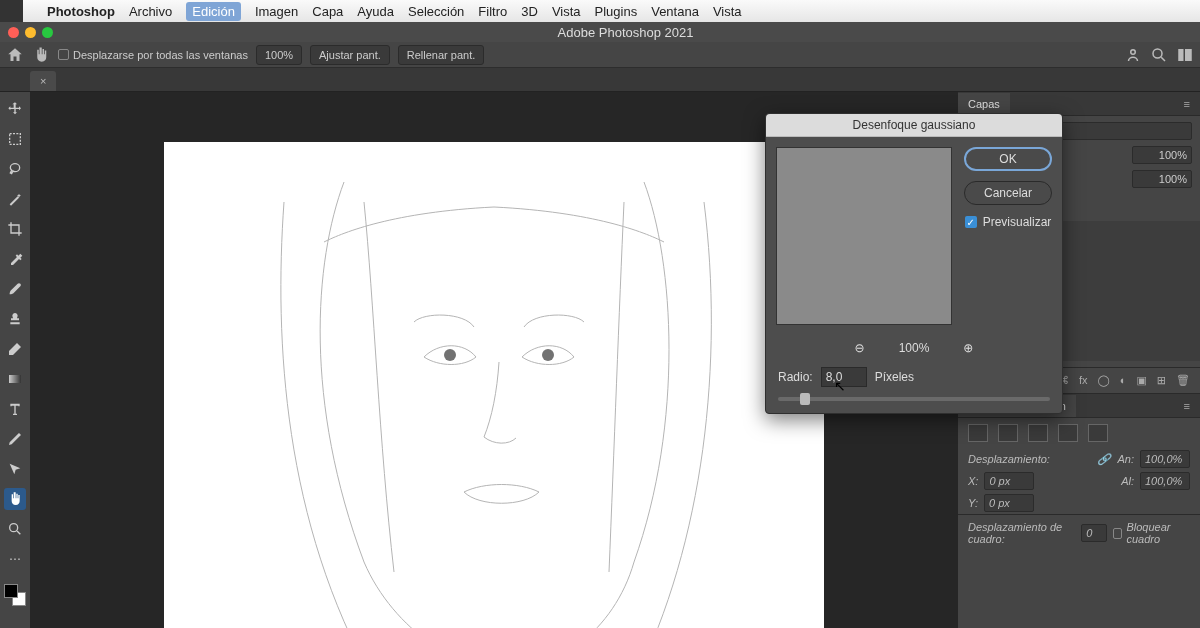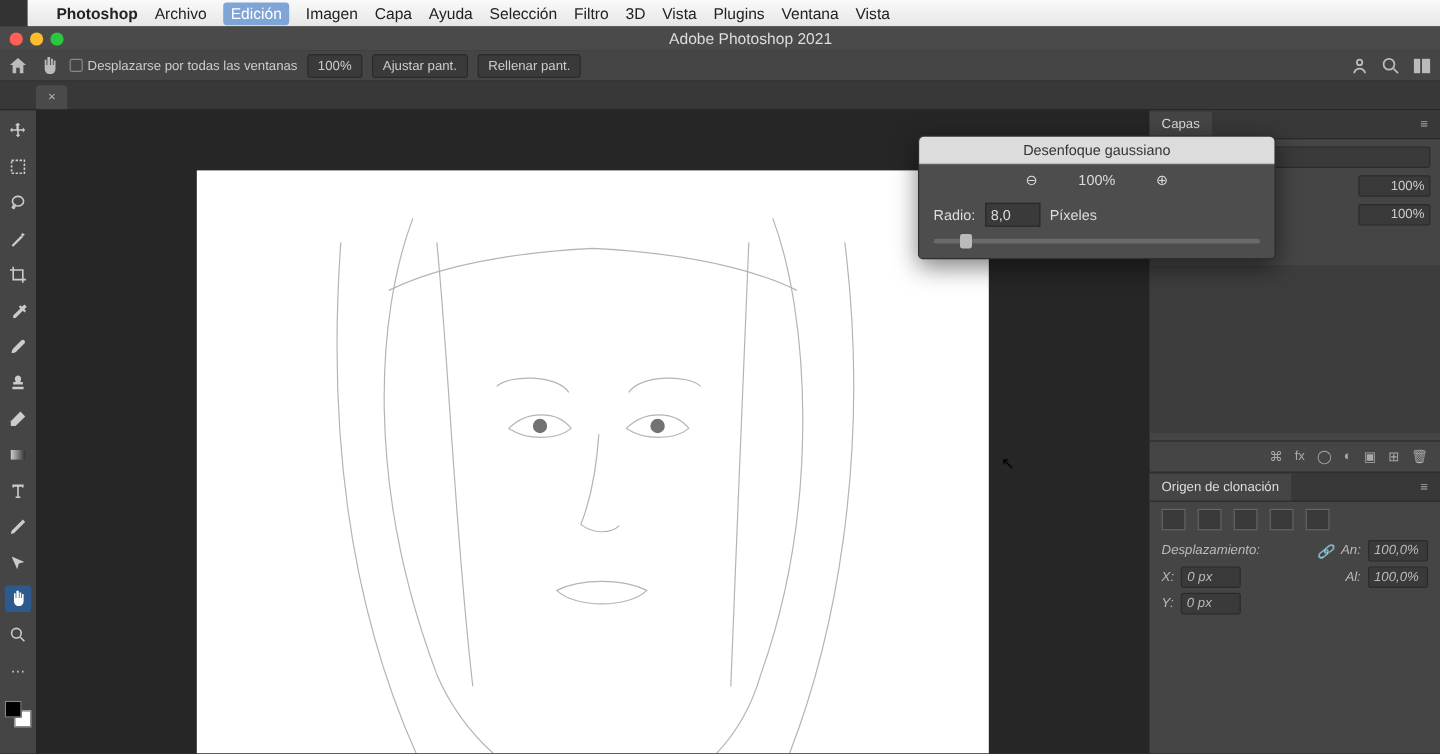--- a/index.html
+++ b/index.html
@@ -323,26 +323,45 @@
         <span>X:</span>
         <div class="field">0 px</div>
         <div class="spacer"></div>
         <span>Al:</span>
         <div class="field">100,0%</div>
       </div>
       <div class="mini-row">
         <span>Y:</span>
         <div class="field">0 px</div>
       </div>
+      <div class="mini-row" style="border-top:1px solid #2a2a2a;padding-top:6px;">
+        <span>Desplazamiento de cuadro:</span>
+        <div class="field" style="width:30px">0</div>
+        <div class="checkbox-row">
+          <div class="cb"></div>
+          <span>Bloquear cuadro</span>
+        </div>
+      </div>
     </div>
   </div>
 </div>
 
 <div class="dialog">
   <div class="dialog-title">Desenfoque gaussiano</div>
+  <div class="dialog-body">
+    <div class="preview"></div>
+    <div class="dialog-ctrls">
+      <button class="dlg-btn primary">OK</button>
+      <button class="dlg-btn">Cancelar</button>
+      <label class="dlg-check">
+        <span class="cb">✓</span>
+        <span>Previsualizar</span>
+      </label>
+    </div>
+  </div>
   <div class="zoom-row">
     <span>⊖</span>
     <span>100%</span>
     <span>⊕</span>
   </div>
   <div class="radius-row">
     <span>Radio:</span>
     <input value="8,0" style="">
     <span>Píxeles</span>
   </div>

